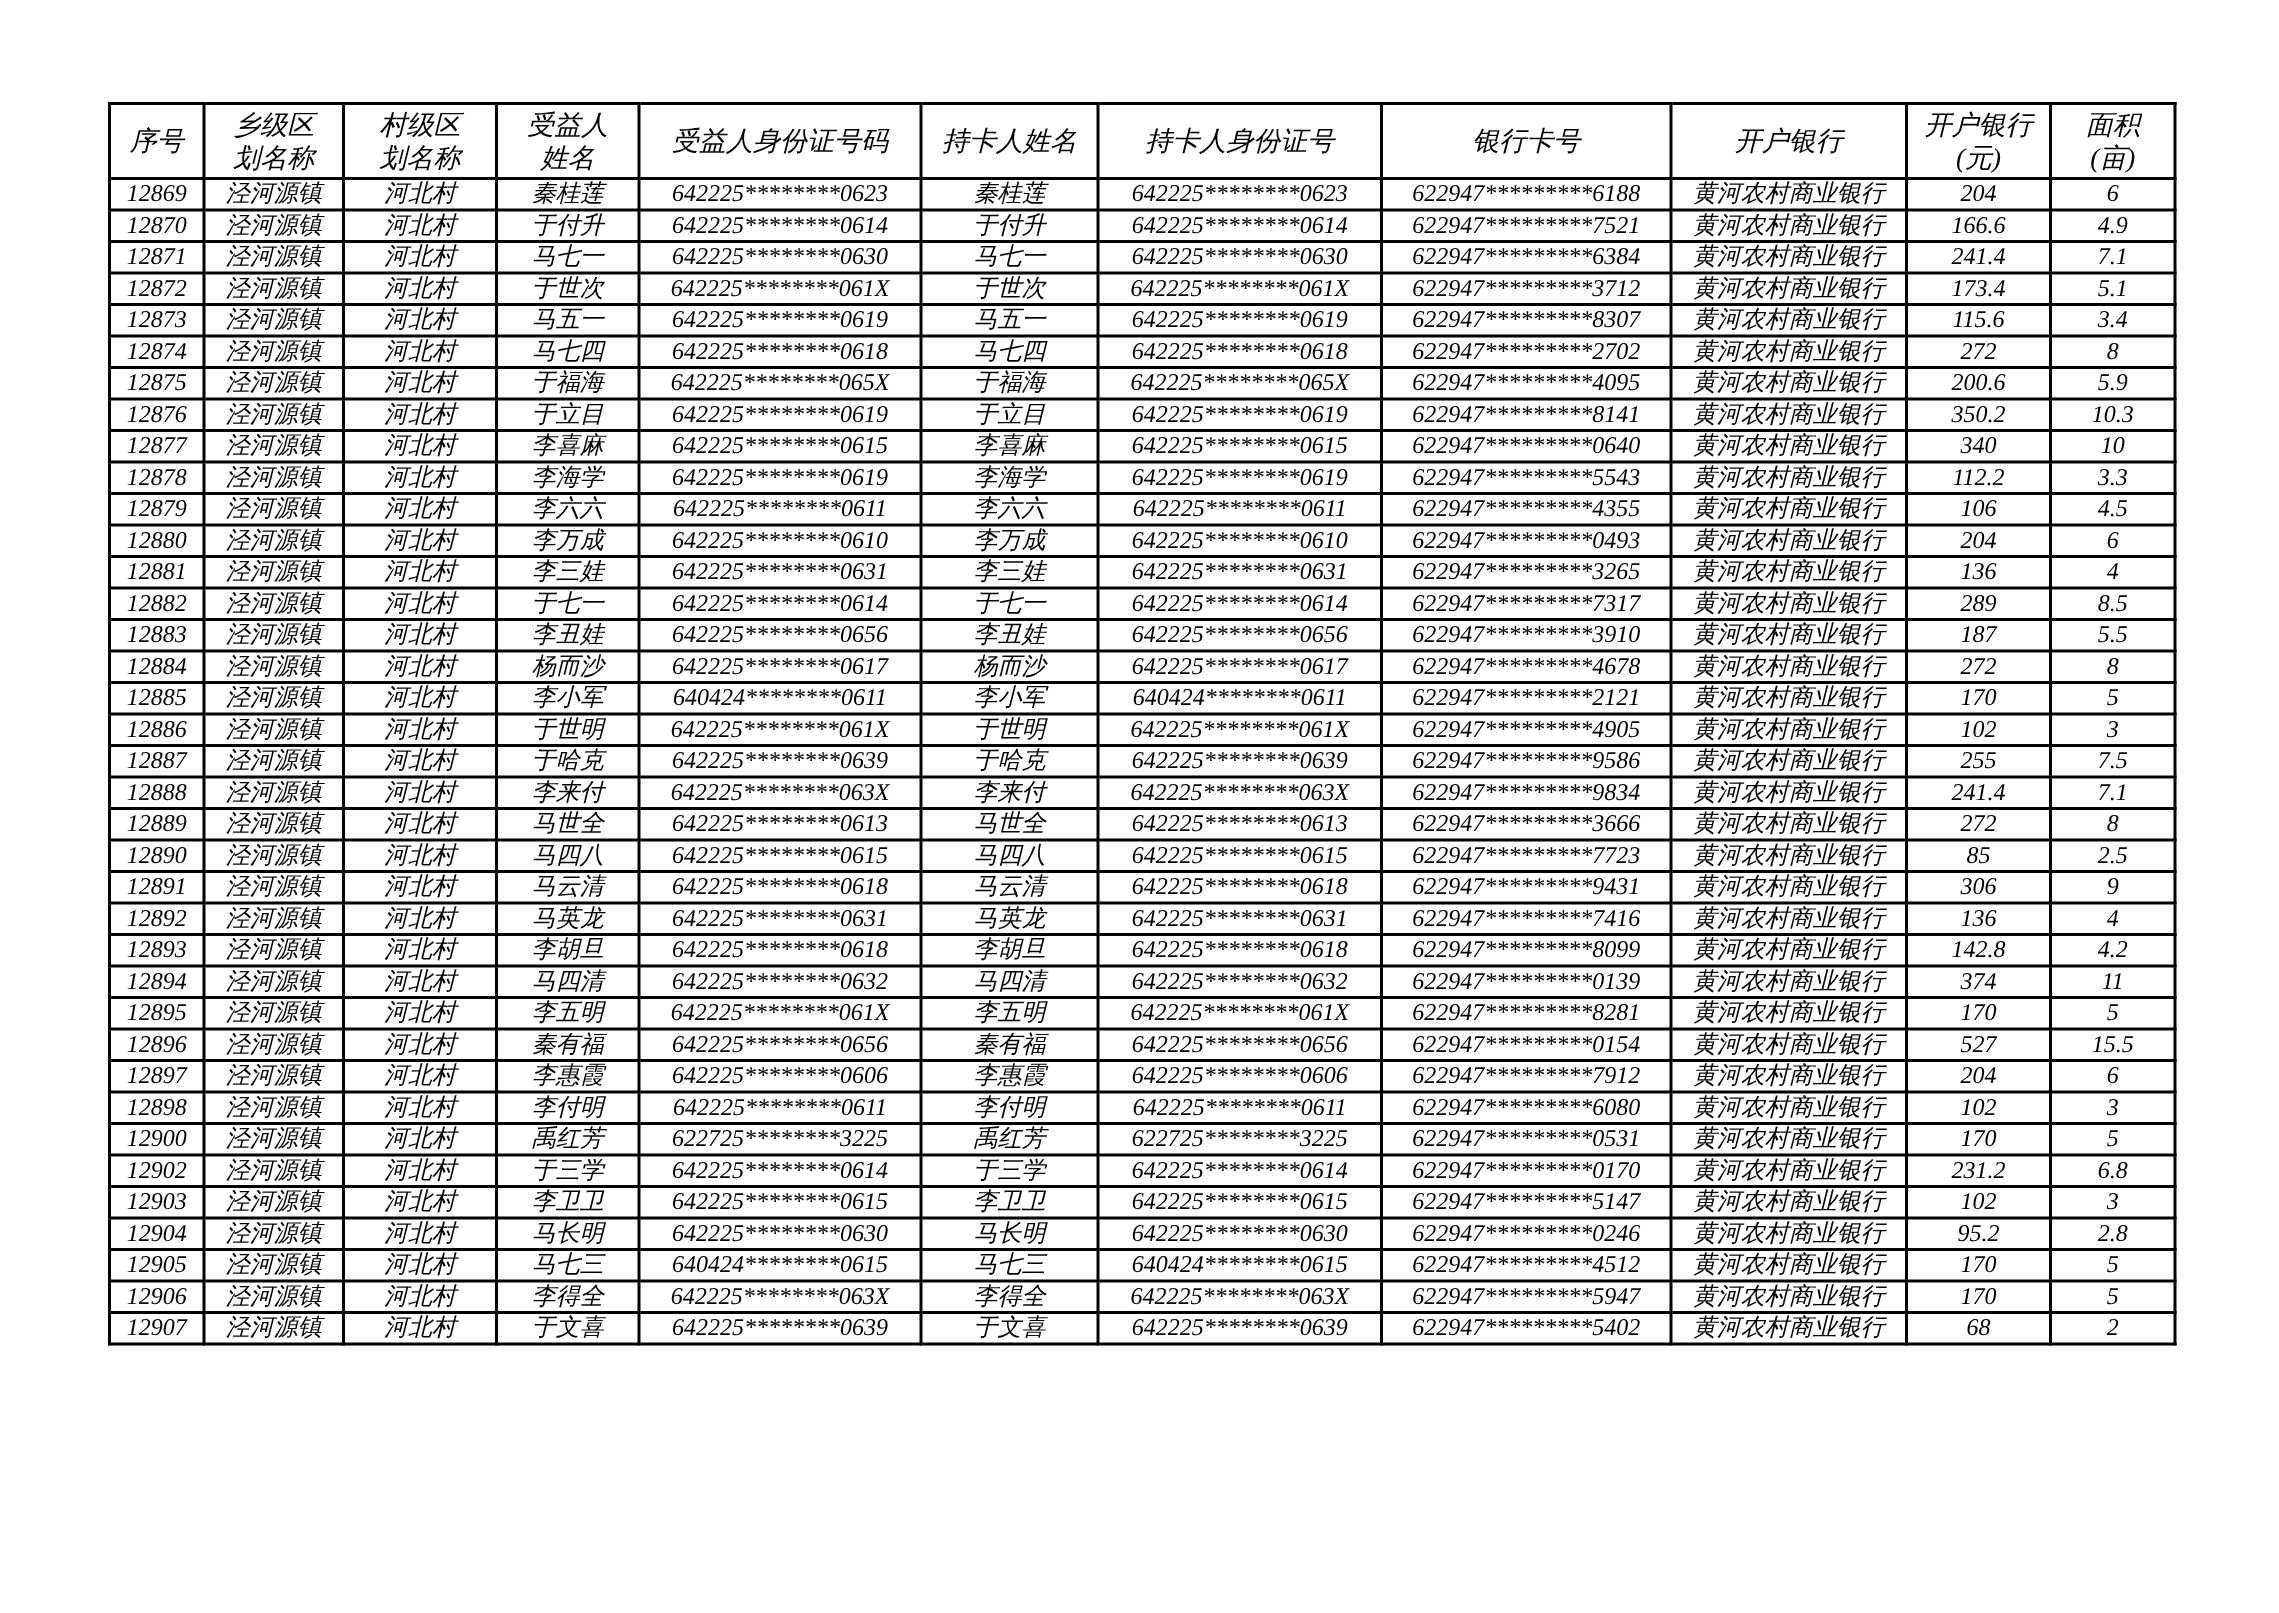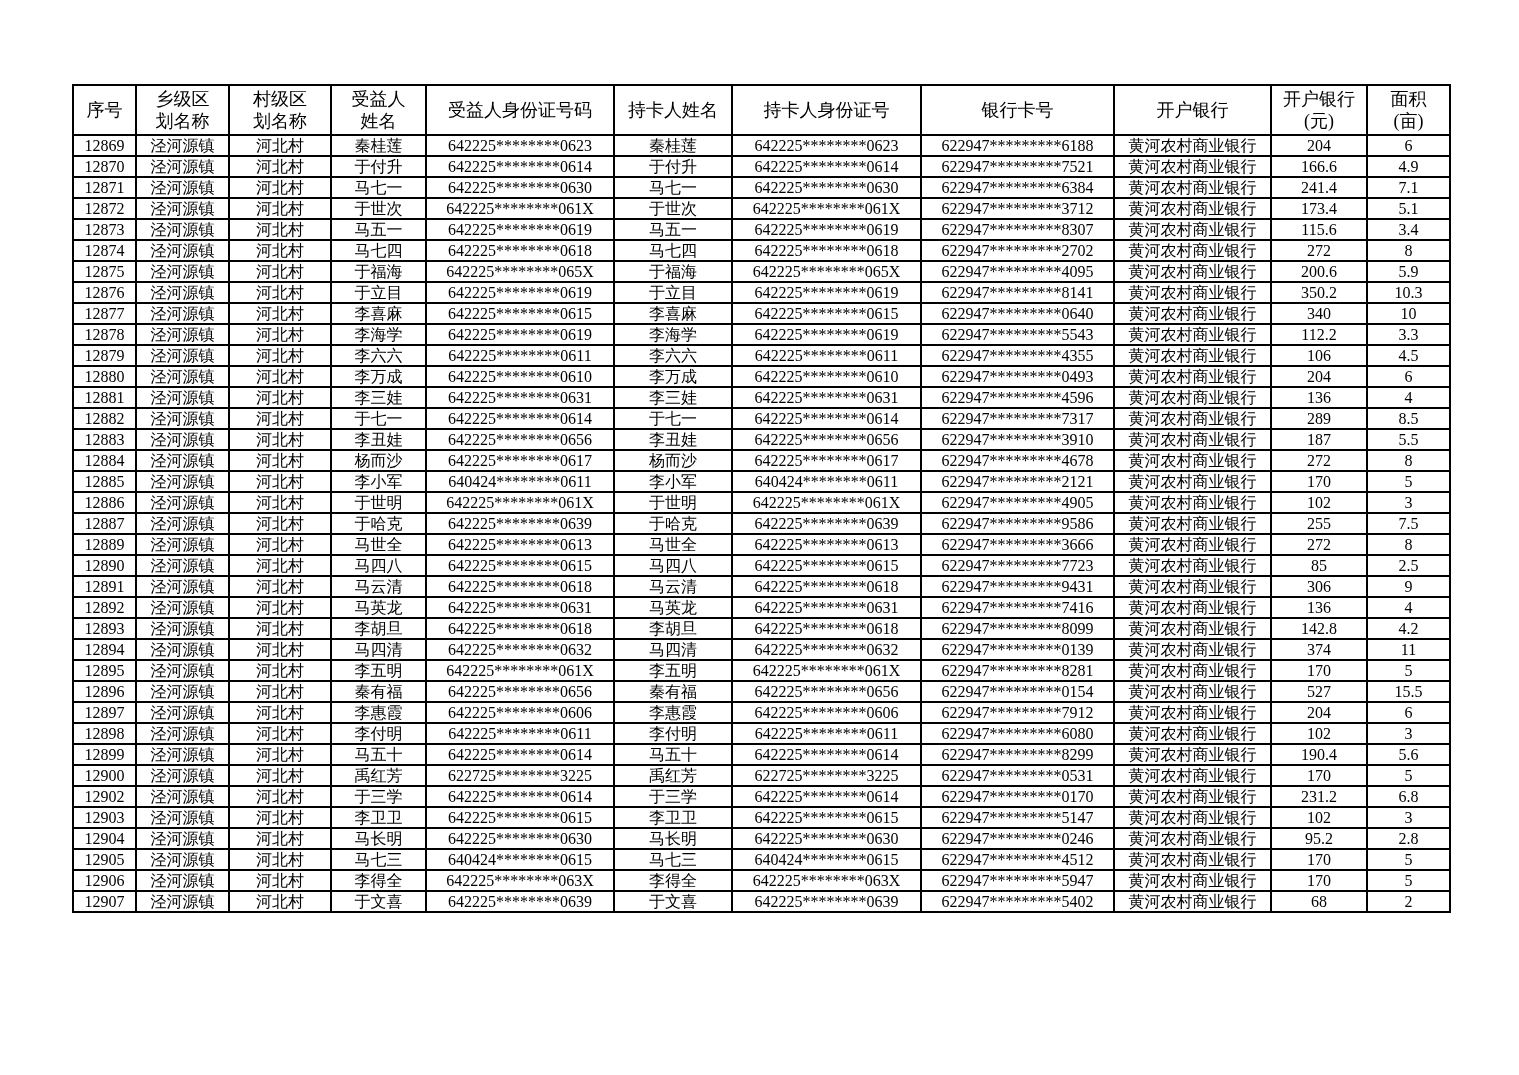--- a/index.html
+++ b/index.html
@@ -7,21 +7,22 @@
     padding: 0;
     background: #ffffff;
     width: 1519px;
     height: 1075px;
     font-family: "Liberation Serif", "DejaVu Serif", serif;
     color: #000000;
   }
   .table-wrap {
     position: absolute;
     left: 72px;
-    top: 84px;
+    top: 68px;
+    font-style: italic;
   }
   table.subsidy-table {
     border-collapse: collapse;
     table-layout: fixed;
     width: 1377px;
     background: #ffffff;
   }
   .subsidy-table th, .subsidy-table td {
     border: 2px solid #000000;
     text-align: center;
@@ -239,21 +240,21 @@
           <td>6</td>
         </tr>
         <tr>
           <td>12881</td>
           <td>泾河源镇</td>
           <td>河北村</td>
           <td>李三娃</td>
           <td>642225********0631</td>
           <td>李三娃</td>
           <td>642225********0631</td>
-          <td>622947*********4596</td>
+          <td>622947*********3265</td>
           <td>黄河农村商业银行</td>
           <td>136</td>
           <td>4</td>
         </tr>
         <tr>
           <td>12882</td>
           <td>泾河源镇</td>
           <td>河北村</td>
           <td>于七一</td>
           <td>642225********0614</td>
@@ -323,20 +324,33 @@
           <td>于哈克</td>
           <td>642225********0639</td>
           <td>于哈克</td>
           <td>642225********0639</td>
           <td>622947*********9586</td>
           <td>黄河农村商业银行</td>
           <td>255</td>
           <td>7.5</td>
         </tr>
         <tr>
+          <td>12888</td>
+          <td>泾河源镇</td>
+          <td>河北村</td>
+          <td>李来付</td>
+          <td>642225********063X</td>
+          <td>李来付</td>
+          <td>642225********063X</td>
+          <td>622947*********9834</td>
+          <td>黄河农村商业银行</td>
+          <td>241.4</td>
+          <td>7.1</td>
+        </tr>
+        <tr>
           <td>12889</td>
           <td>泾河源镇</td>
           <td>河北村</td>
           <td>马世全</td>
           <td>642225********0613</td>
           <td>马世全</td>
           <td>642225********0613</td>
           <td>622947*********3666</td>
           <td>黄河农村商业银行</td>
           <td>272</td>
@@ -453,33 +467,20 @@
           <td>李付明</td>
           <td>642225********0611</td>
           <td>李付明</td>
           <td>642225********0611</td>
           <td>622947*********6080</td>
           <td>黄河农村商业银行</td>
           <td>102</td>
           <td>3</td>
         </tr>
         <tr>
-          <td>12899</td>
-          <td>泾河源镇</td>
-          <td>河北村</td>
-          <td>马五十</td>
-          <td>642225********0614</td>
-          <td>马五十</td>
-          <td>642225********0614</td>
-          <td>622947*********8299</td>
-          <td>黄河农村商业银行</td>
-          <td>190.4</td>
-          <td>5.6</td>
-        </tr>
-        <tr>
           <td>12900</td>
           <td>泾河源镇</td>
           <td>河北村</td>
           <td>禹红芳</td>
           <td>622725********3225</td>
           <td>禹红芳</td>
           <td>622725********3225</td>
           <td>622947*********0531</td>
           <td>黄河农村商业银行</td>
           <td>170</td>

